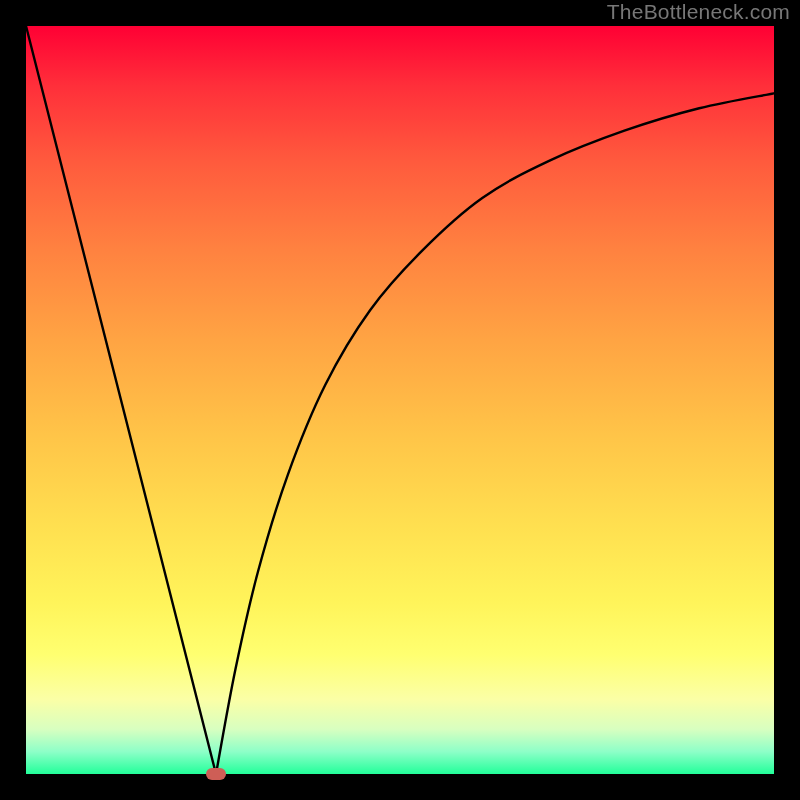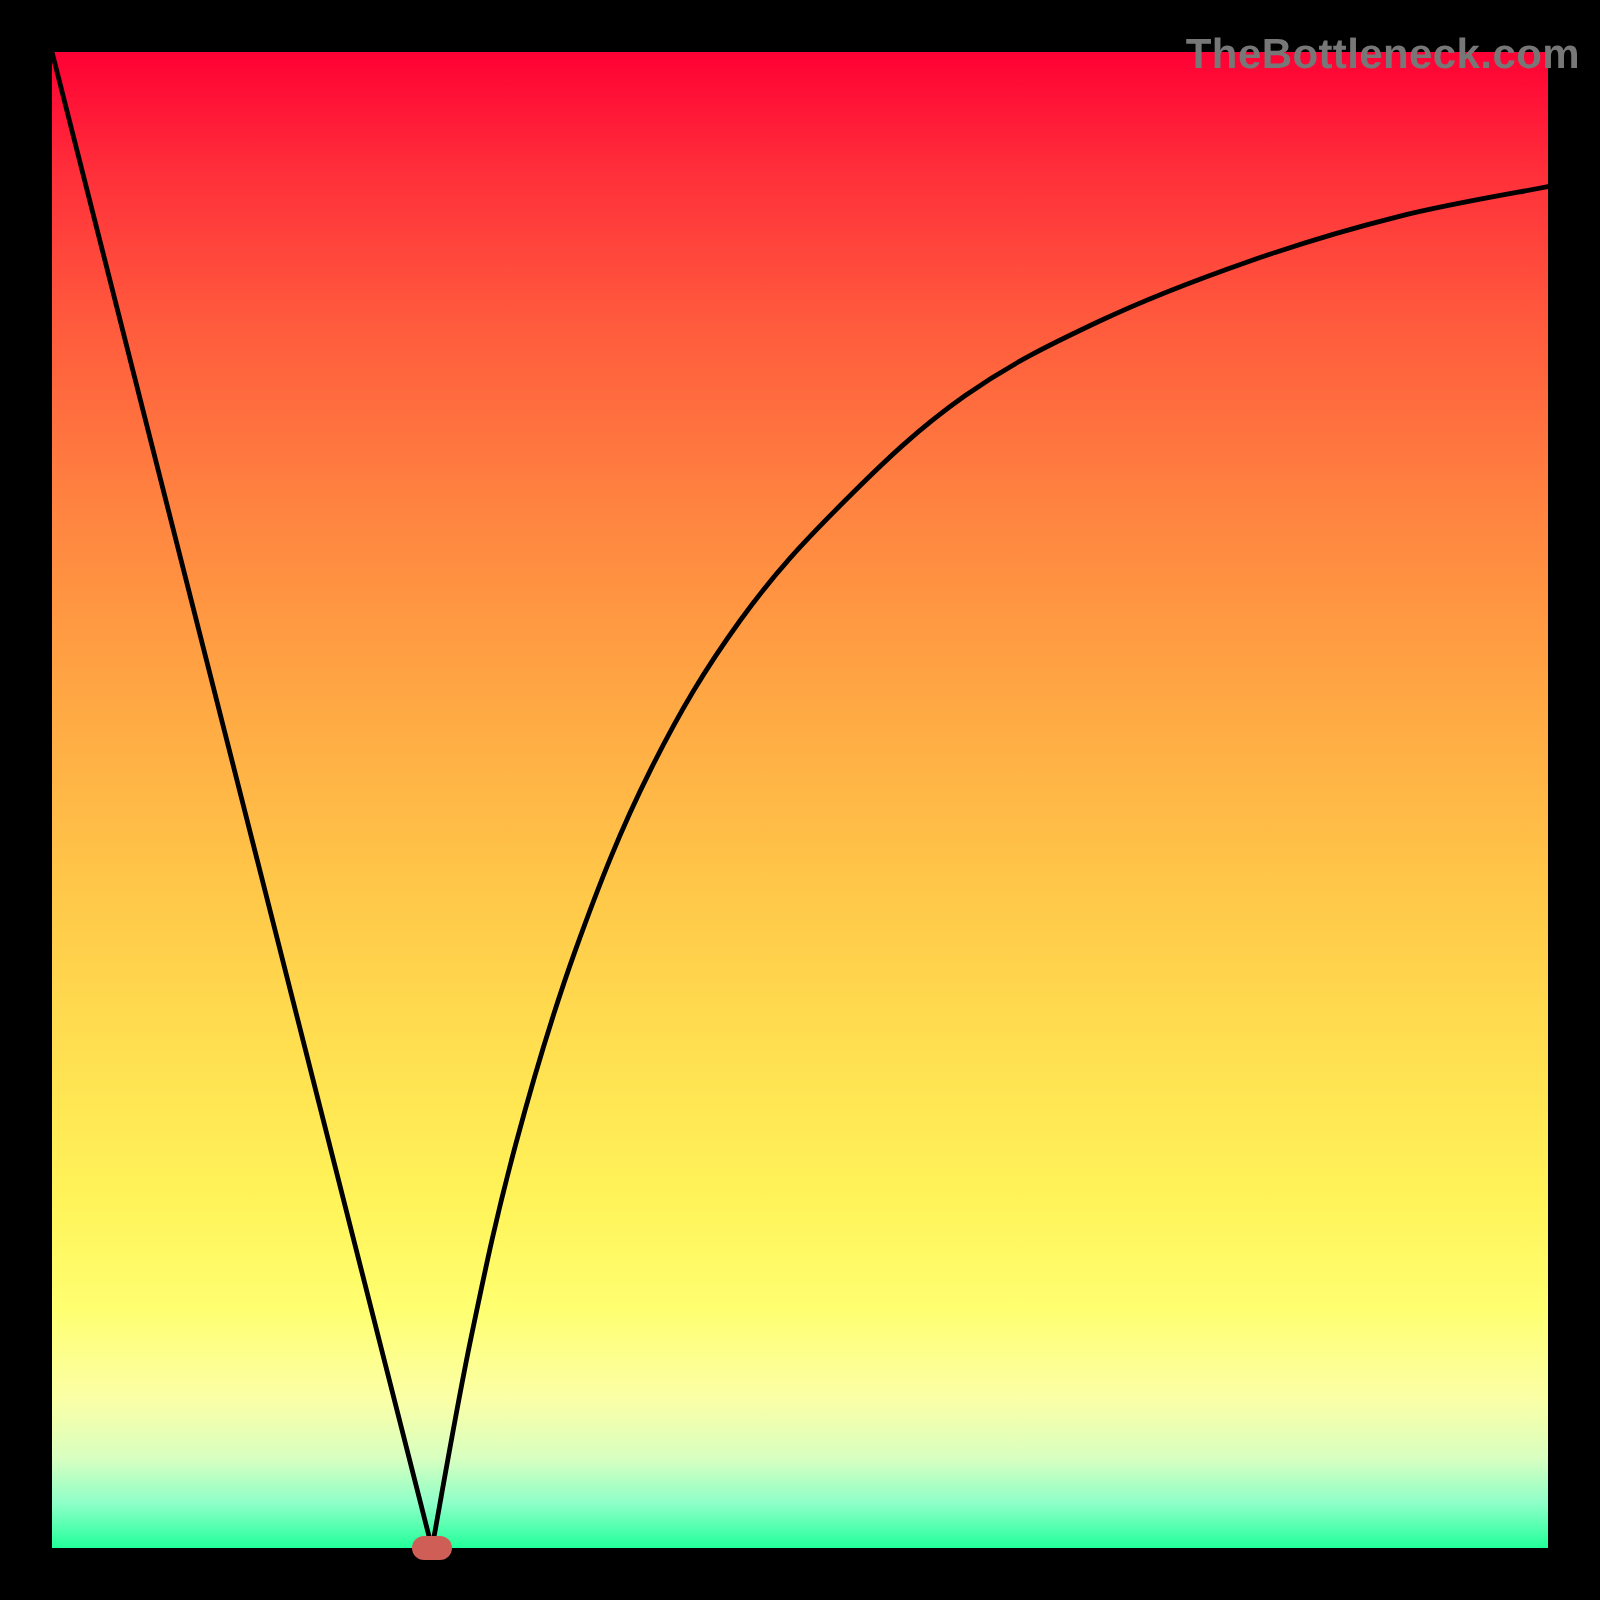--- a/index.html
+++ b/index.html
@@ -28,25 +28,25 @@
       #fff45a 77%,
       #ffff70 84%,
       #fbffa6 90%,
       #d8ffc0 94%,
       #8effc8 97%,
       #22ff9a 100%
     );
   }
   .watermark {
     position: absolute;
-    top: 16px;
+    top: 0;
     right: 10px;
     color: #777;
     font-size: 21px;
-    font-weight: 700;
+    font-weight: 400;
     letter-spacing: 0.2px;
     z-index: 50;
   }
   svg.curve {
     position: absolute;
     left: 0;
     top: 0;
     width: 748px;
     height: 748px;
   }

